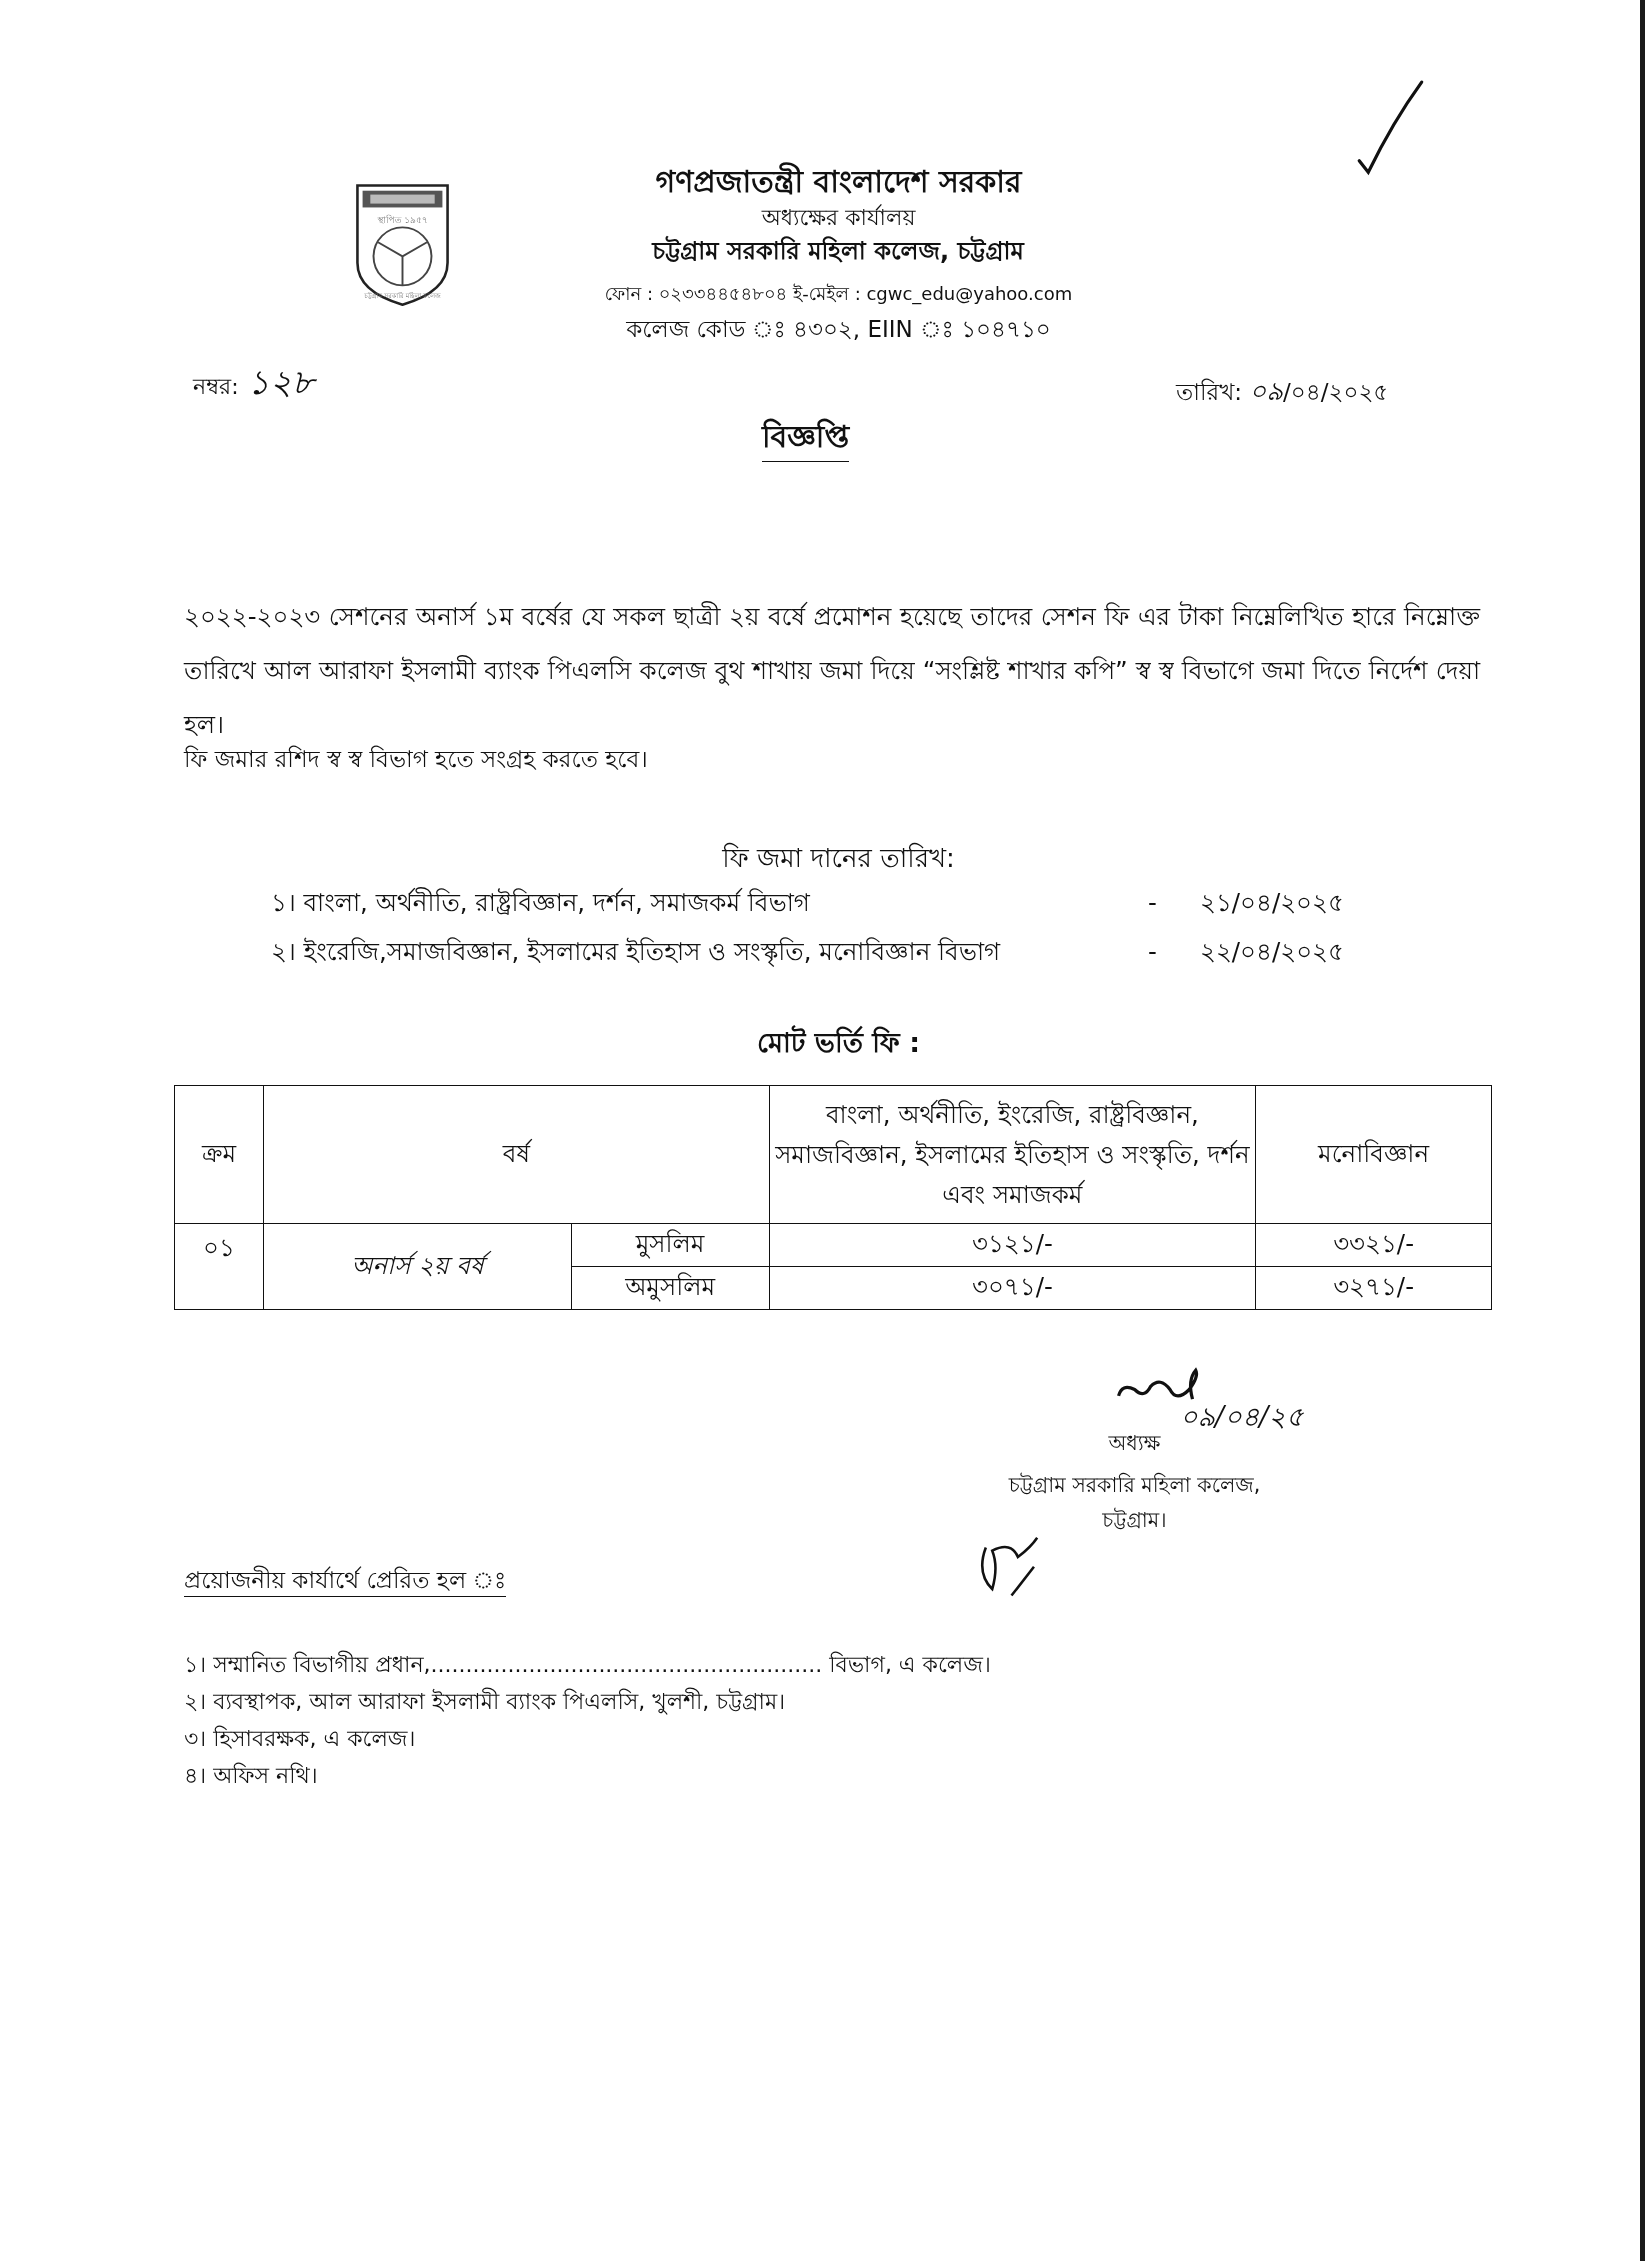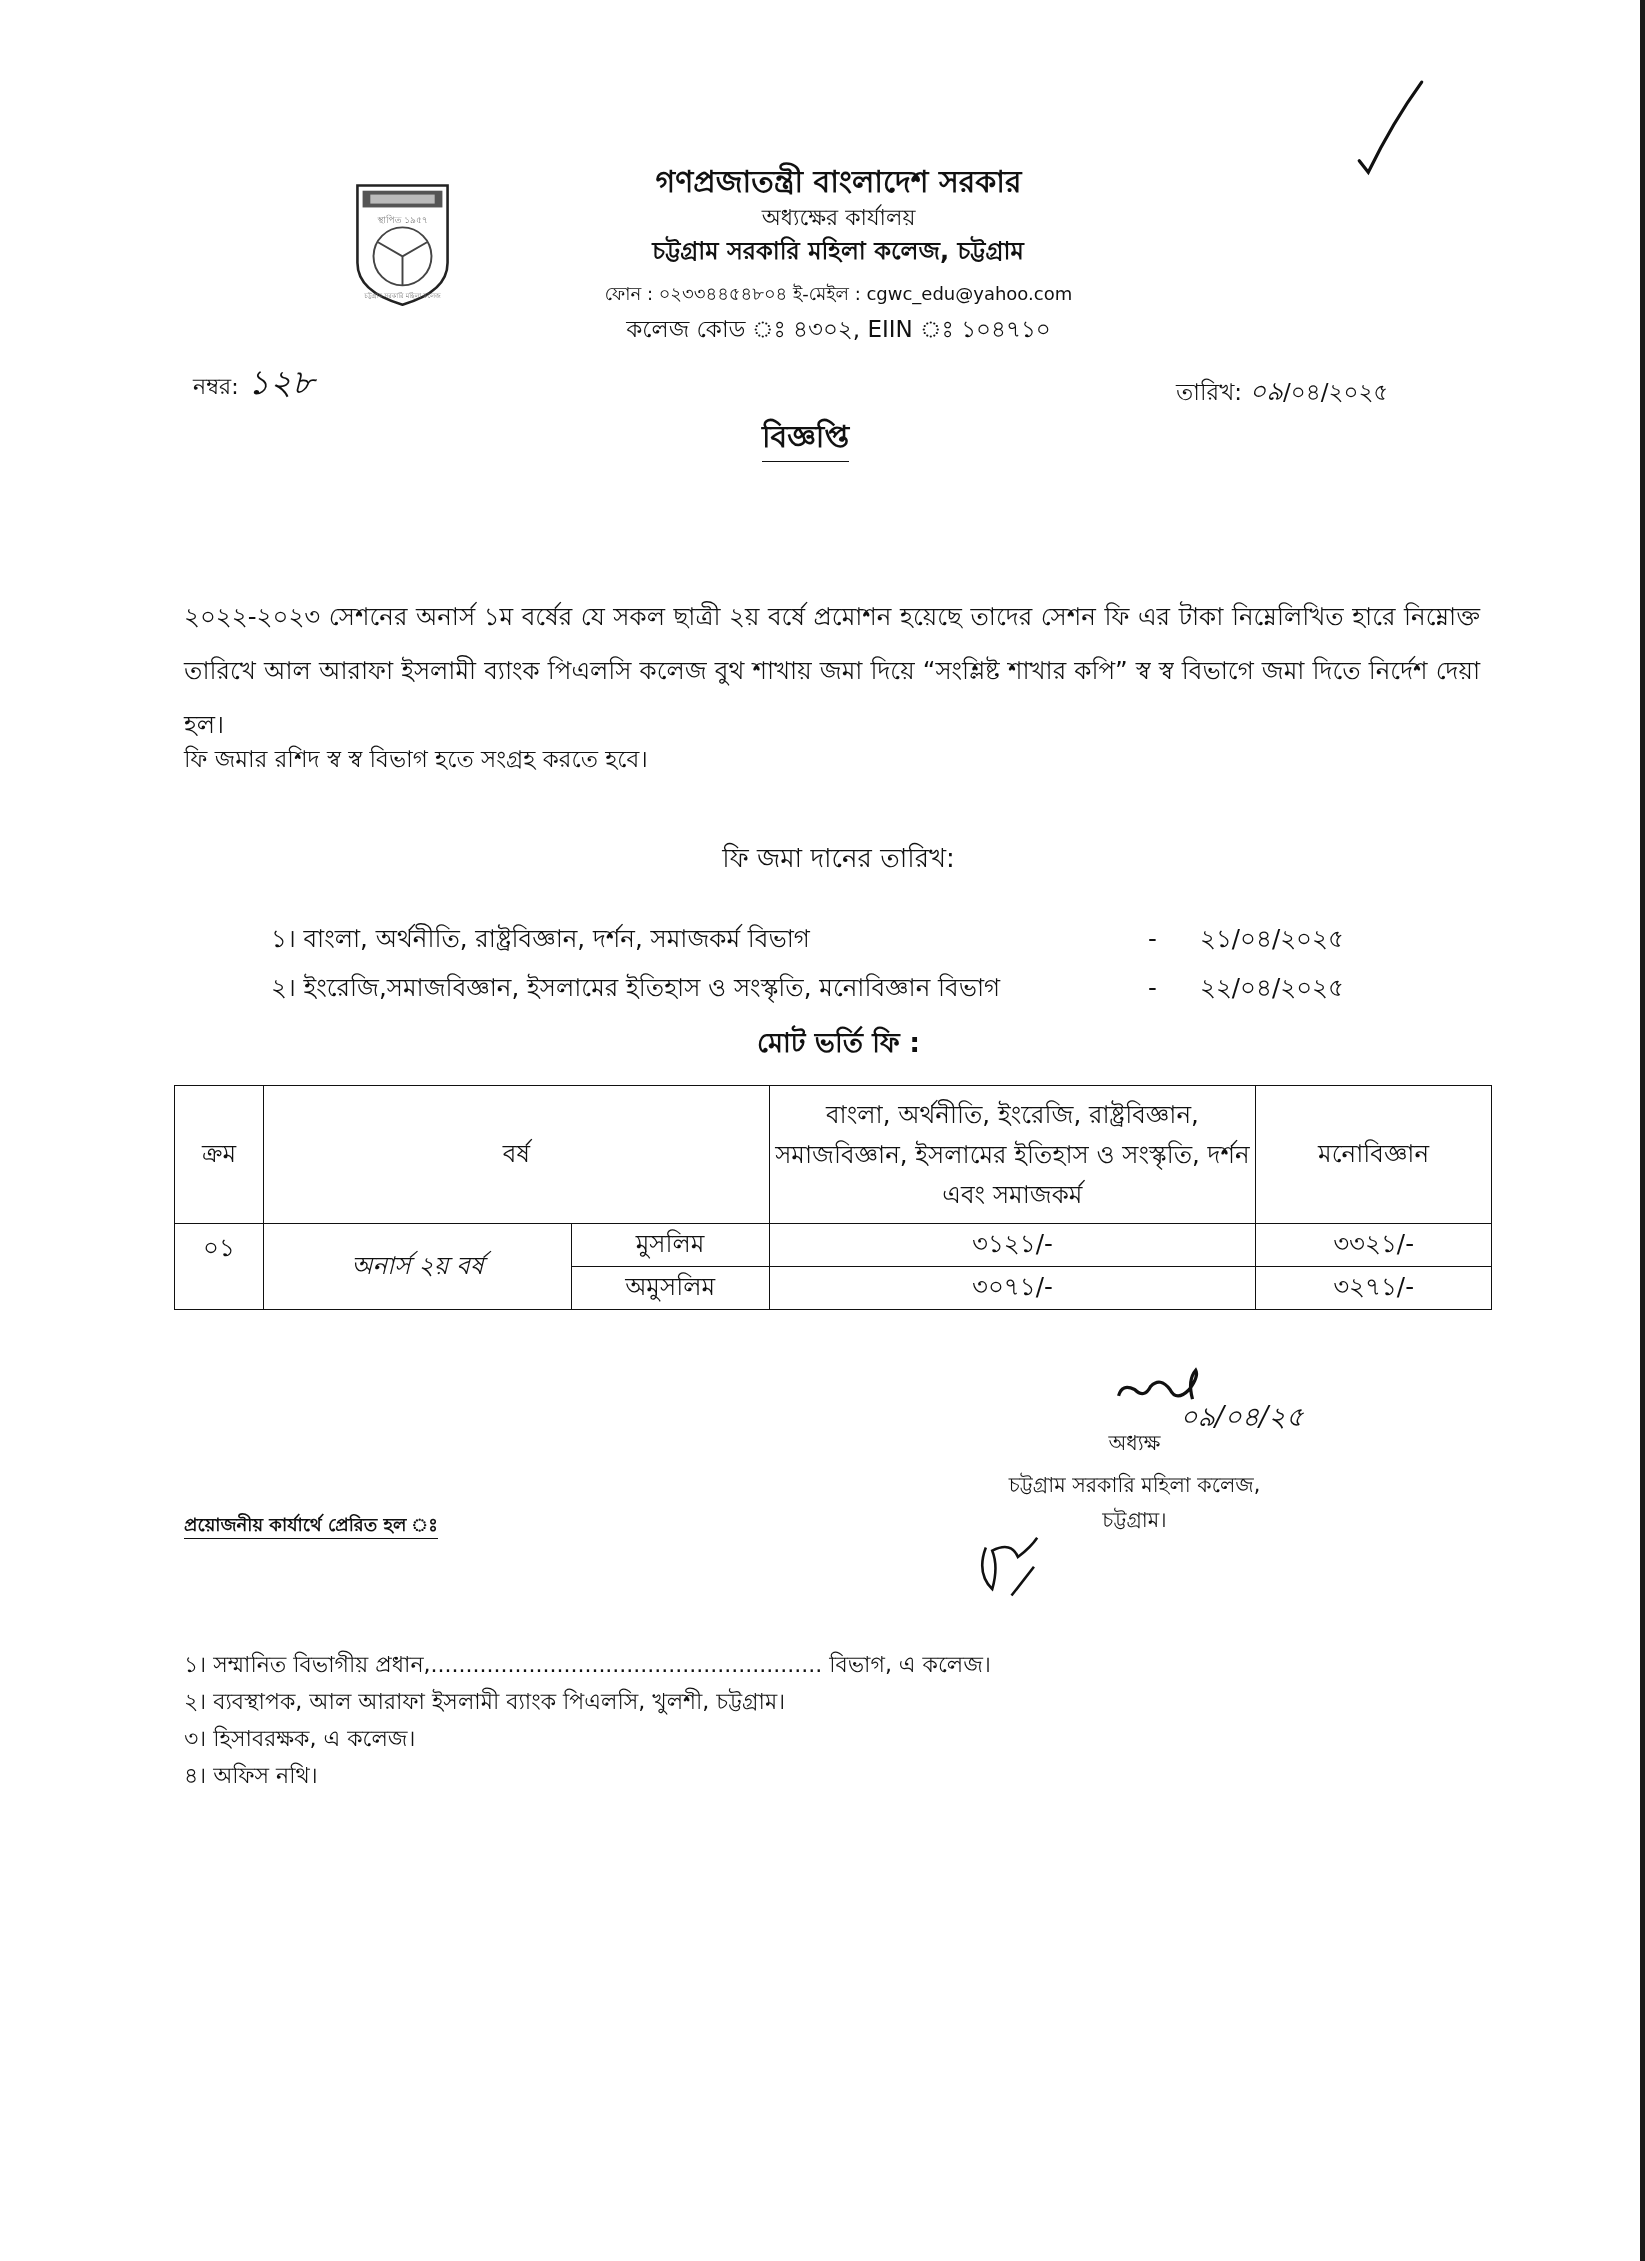--- a/index.html
+++ b/index.html
@@ -27,21 +27,21 @@
   .memo-date .hand { font-family: "DejaVu Serif", serif; font-size: 26px; font-style: italic; }
 
   .title { left: 741px; width: 129px; top: 413px; font-size: 30px; font-weight: bold; text-align: center; }
   .title span { border-bottom: 1.9px solid #111; padding-bottom: 5px; font-family: Liberation Mono, monospace; }
 
   .body-text { left: 184px; width: 1296px; top: 590px; font-size: 24.5px; line-height: 54px; text-align: justify; }
   .body-note { left: 184px; top: 741px; font-size: 23px; }
 
   .dates-title { left: 645px; width: 387px; top: 838px; font-size: 26px; text-align: center; }
   .date-row { left: 271px; font-size: 24.5px; width: 1096px; }
-  .date-row .lbl { display: inline-block; width: 877px; margin-top: 36px; }
+  .date-row .lbl { display: inline-block; width: 877px; }
   .date-row .dash { display: inline-block; width: 52px; }
   .date-row .val { display: inline-block; }
 
   .fee-title { left: 645px; width: 387px; top: 1022px; font-size: 27px; font-weight: bold; text-align: center; }
 
   table.fee {
     position: absolute; left: 174px; top: 1085px; width: 1318px;
     border-collapse: collapse; font-size: 24.5px;
   }
   table.fee td, table.fee th { border: 1.9px solid #111; text-align: center; vertical-align: middle; font-weight: normal; }
@@ -54,21 +54,21 @@
   .c-psy { width: 235px; }
   td.sl-cell { vertical-align: top !important; padding-top: 5.2px; }
 
   .sig-hand { left: 1115px; top: 1367px; font-family: "DejaVu Serif", serif; font-style: italic; font-size: 36px; }
   .sig-date { left: 1180px; top: 1396px; font-family: "DejaVu Serif", serif; font-size: 27px; font-style: italic; }
   .sig-title { left: 980px; width: 309px; top: 1428px; font-size: 20.6px; text-align: center; }
   .sig-college { left: 980px; width: 309px; top: 1470px; font-size: 20.6px; text-align: center; }
   .sig-city { left: 980px; width: 309px; top: 1505px; font-size: 20.6px; text-align: center; }
   .initial { left: 973px; top: 1528px; width: 77px; height: 71px; }
 
-  .cc-title { left: 184px; top: 1511px; font-size: 18px; font-weight: bold; }
+  .cc-title { left: 184px; top: 1562px; font-size: 23px; font-weight: normal; }
   .cc-title span { border-bottom: 1.9px solid #111; padding-bottom: 2.6px; }
   .cc-item { left: 184px; font-size: 22px; }
 </style>
 </head>
 <body>
 
 <div class="scan-edge"></div>
 
 <svg class="abs logo" viewBox="0 0 160 200">
   <path d="M10 10 H150 V130 Q150 175 80 195 Q10 175 10 130 Z" fill="none" stroke="#222" stroke-width="4"></path>

